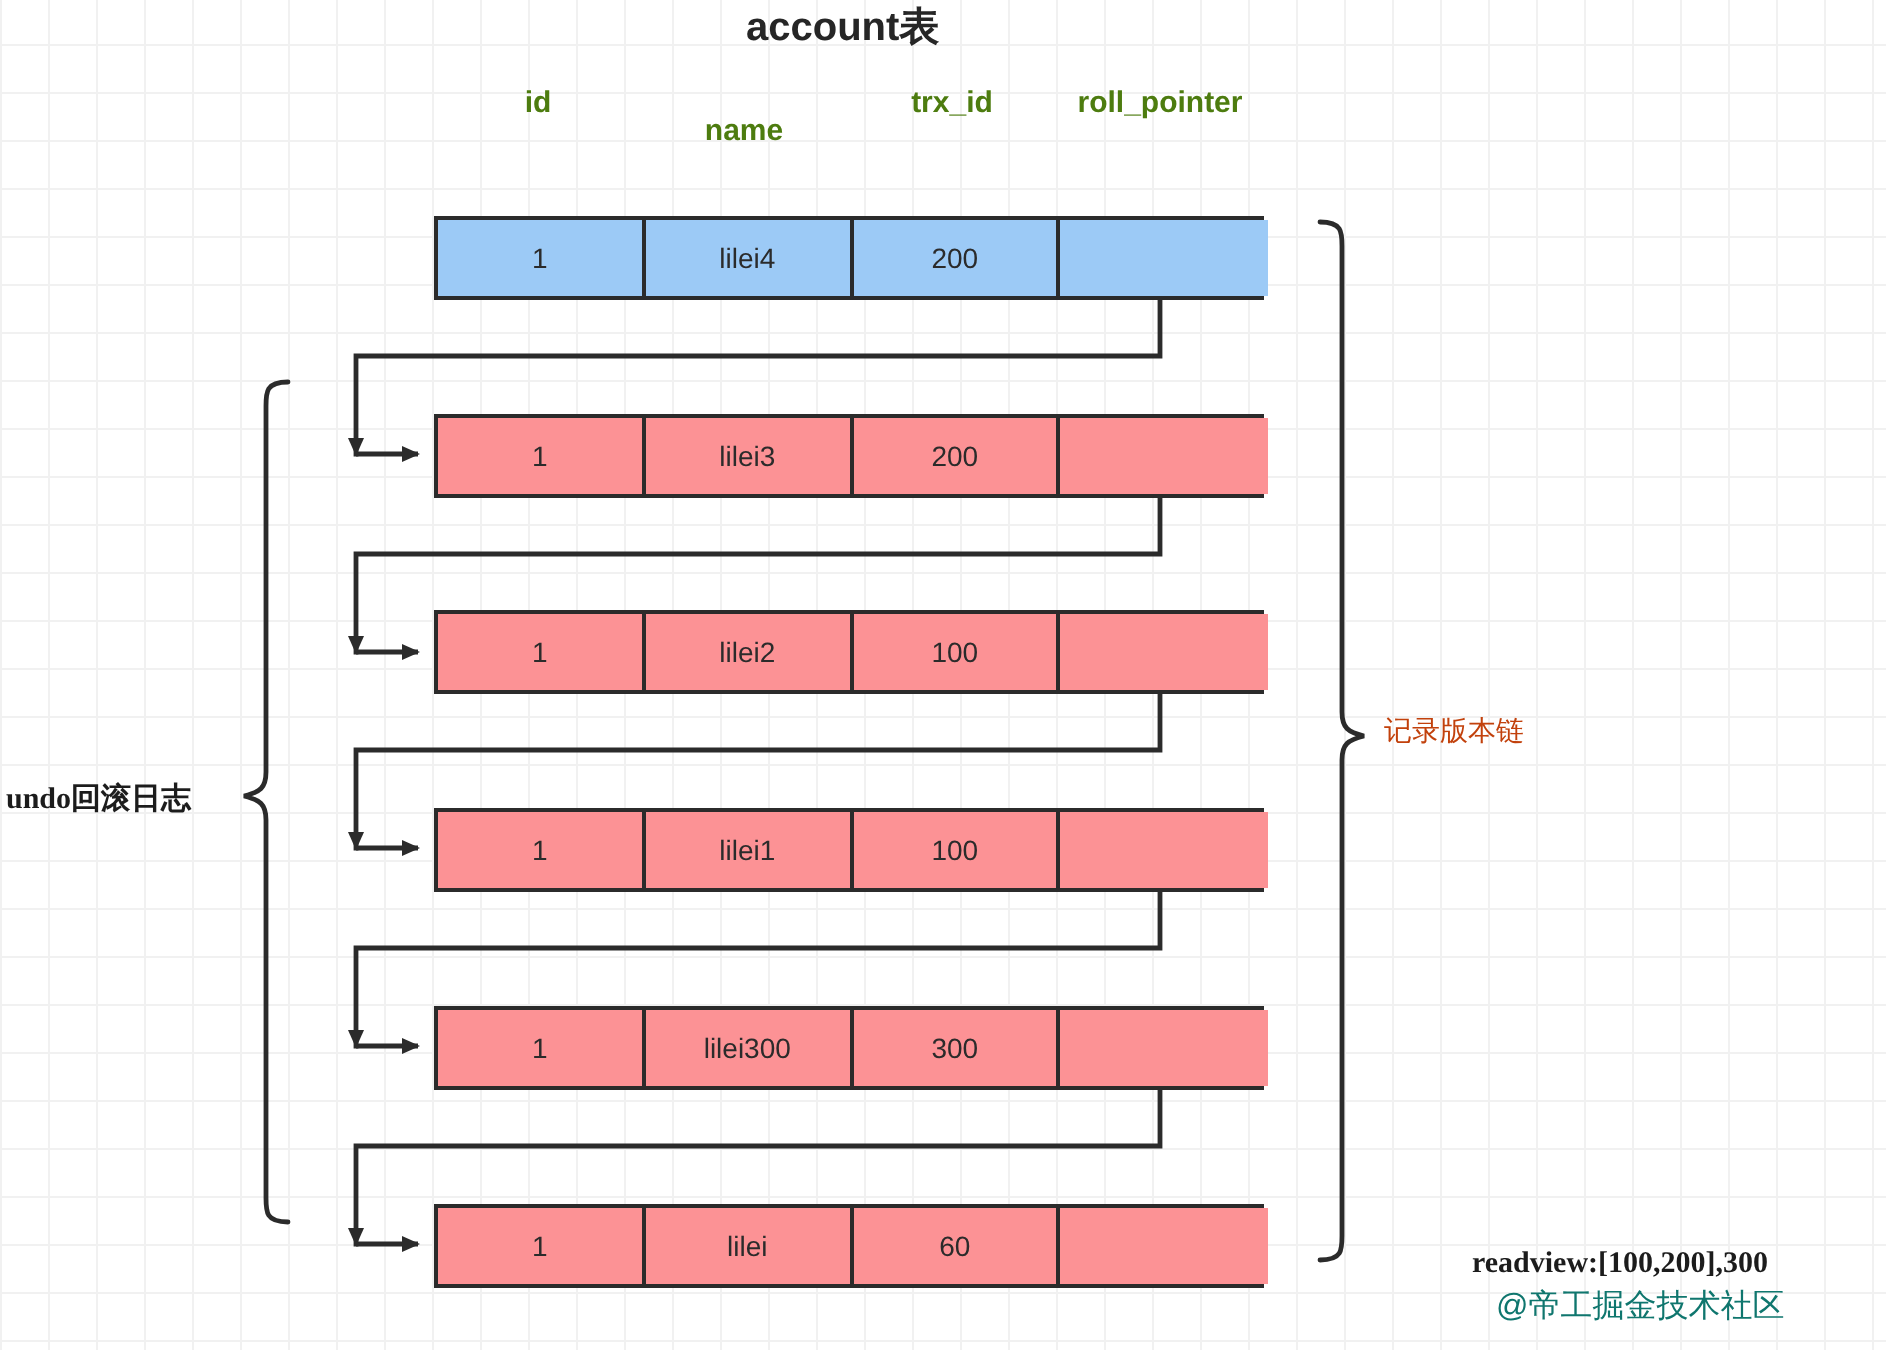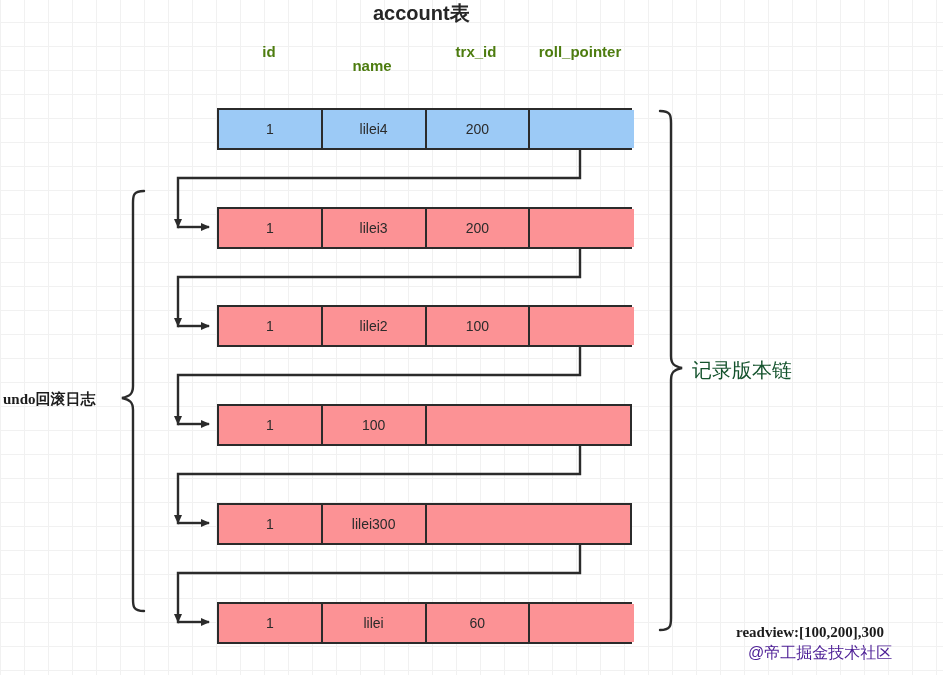--- a/index.html
+++ b/index.html
@@ -75,36 +75,36 @@
   }
   .record-row .cell:last-child {
     border-right: none;
   }
   .row-blue { background-color: #9ccaf6; }
   .row-blue .cell { background-color: #9ccaf6; }
   .row-red { background-color: #fc9295; }
   .row-red .cell { background-color: #fc9295; }
   .side-label {
     position: absolute;
-    font-size: 20px;
-    color: #14532d;
+    font-size: 14px;
+    color: #c2410c;
     white-space: nowrap;
   }
   .side-label-bold {
     position: absolute;
     font-size: 15px;
     font-weight: bold;
     color: #1c1c1c;
     white-space: nowrap;
     font-family: Liberation Serif, serif;
   }
   .watermark {
     position: absolute;
     font-size: 16px;
-    color: #4c1d95;
+    color: #0f766e;
     white-space: nowrap;
   }
 </style>
 </head>
 <body>
 
 <div id="grid-bg"></div>
 
 <svg id="diagram" viewBox="0 0 943 675" xmlns="http://www.w3.org/2000/svg">
   <defs>
@@ -169,27 +169,29 @@
 
 <div class="record-row row-red" style="top:305px;">
   <div class="cell">1</div>
   <div class="cell">lilei2</div>
   <div class="cell">100</div>
   <div class="cell"></div>
 </div>
 
 <div class="record-row row-red" style="top:404px;">
   <div class="cell">1</div>
+  <div class="cell">lilei1</div>
   <div class="cell">100</div>
   <div class="cell"></div>
 </div>
 
 <div class="record-row row-red" style="top:503px;">
   <div class="cell">1</div>
   <div class="cell">lilei300</div>
+  <div class="cell">300</div>
   <div class="cell"></div>
 </div>
 
 <div class="record-row row-red" style="top:602px;">
   <div class="cell">1</div>
   <div class="cell">lilei</div>
   <div class="cell">60</div>
   <div class="cell"></div>
 </div>
 

